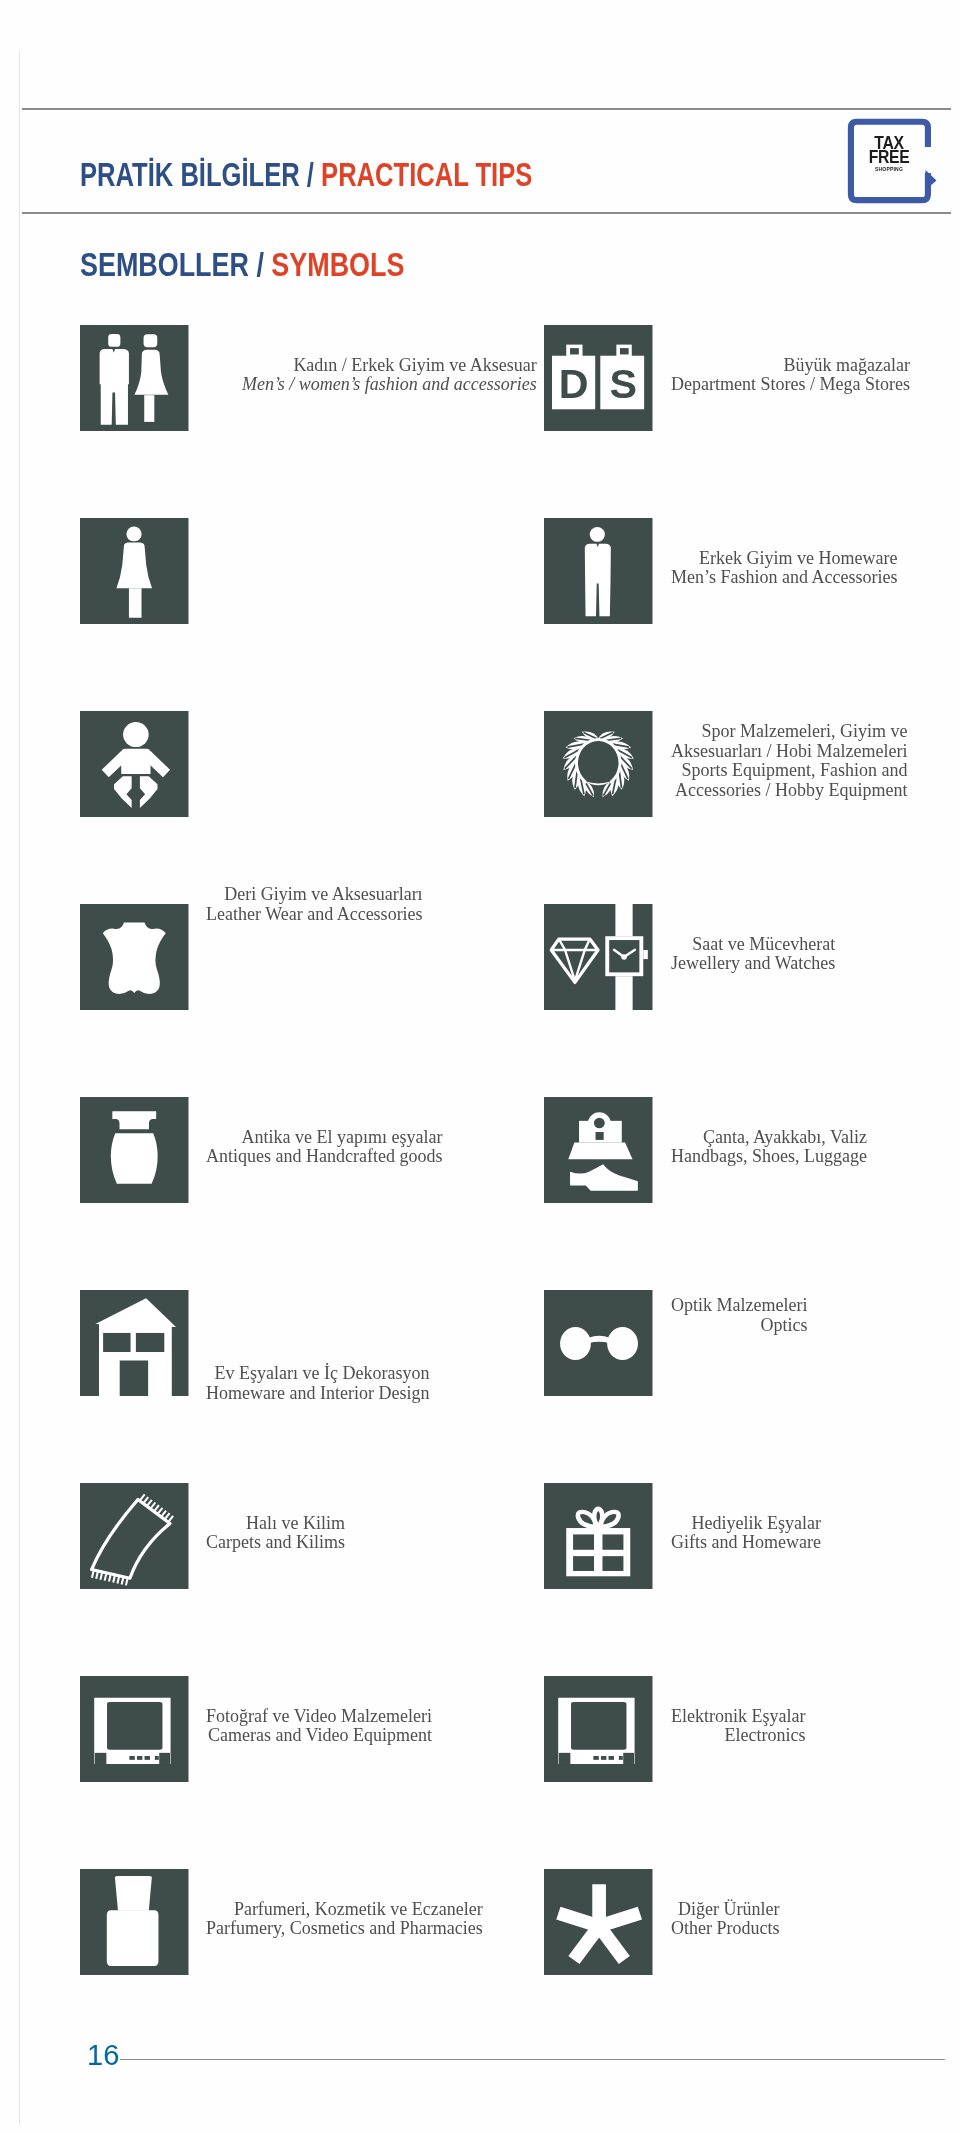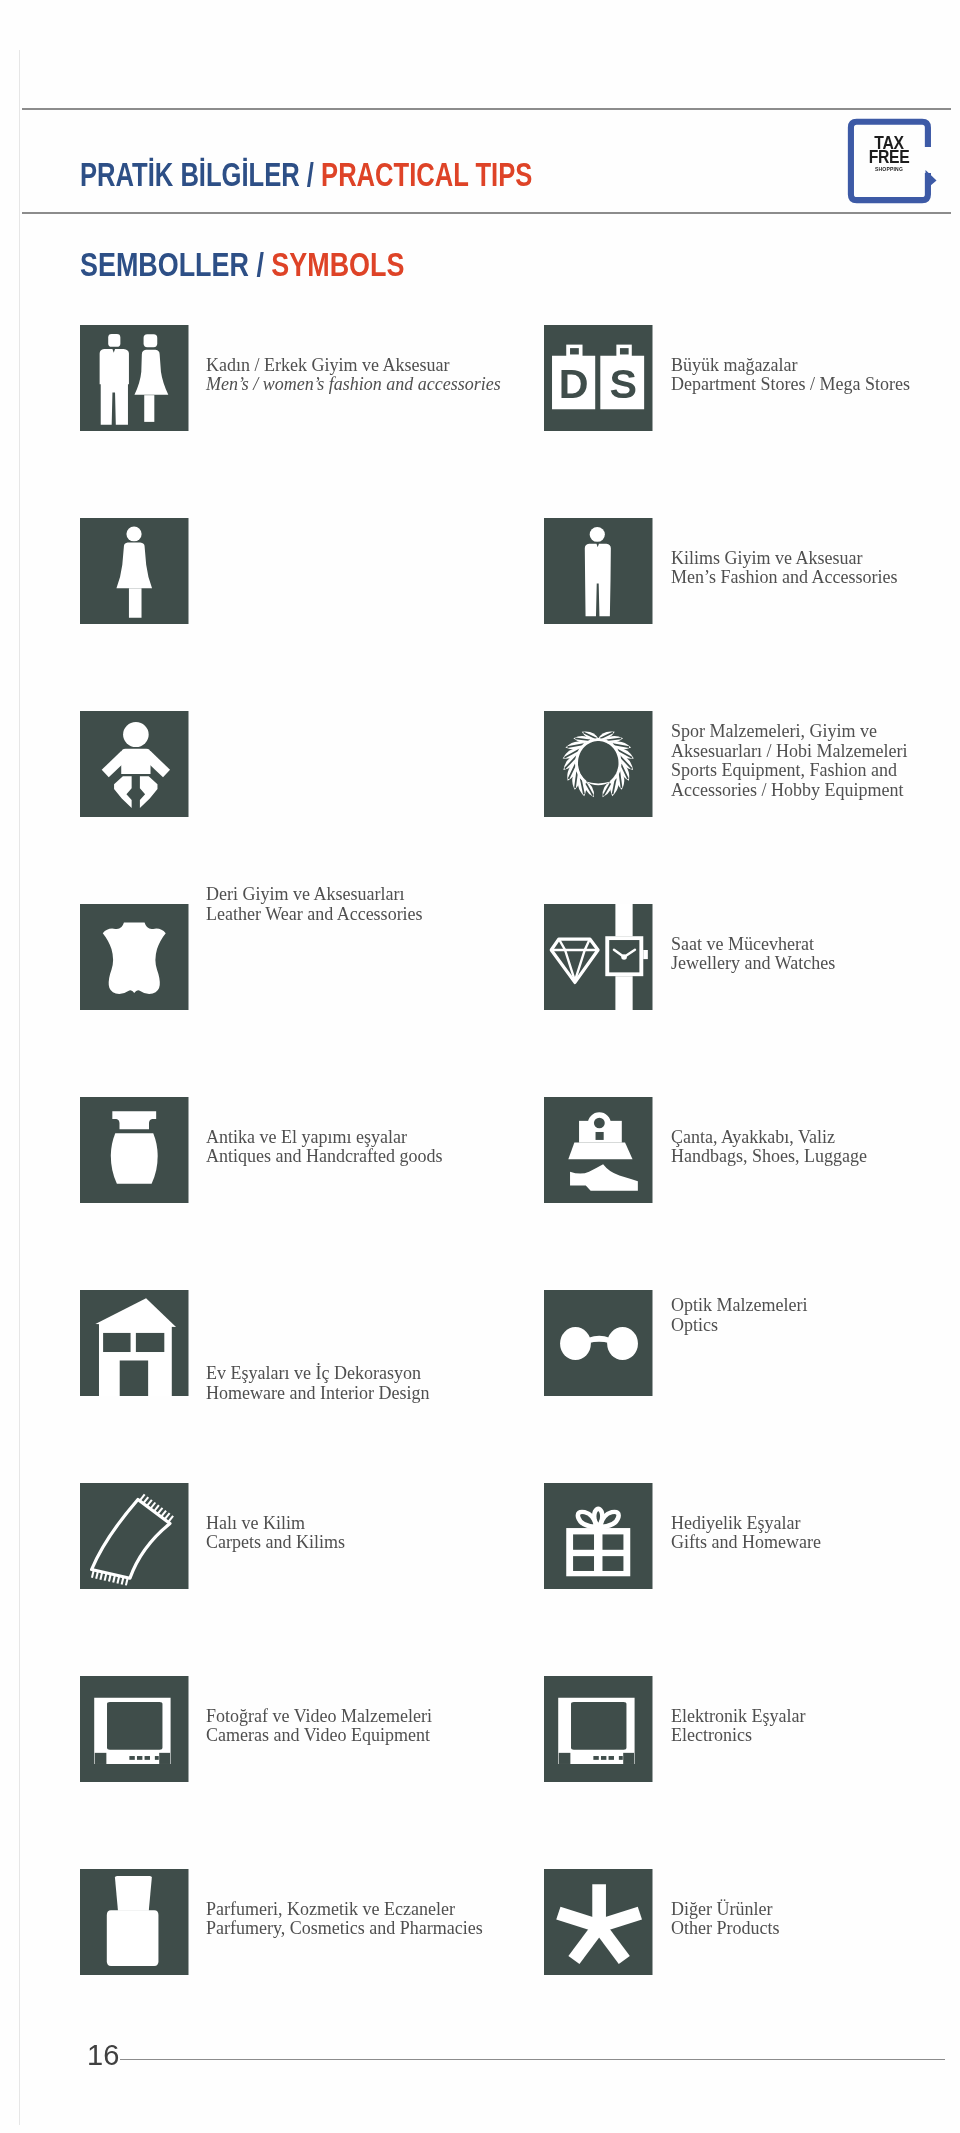--- a/index.html
+++ b/index.html
@@ -6,23 +6,23 @@
   body{width:960px;height:2133px;background:#fefefe;position:relative;overflow:hidden;
        font-family:"Liberation Serif",serif;color:#4f4f4f;}
   .page{position:absolute;left:0;top:0;width:960px;height:2133px;}
   .vrule{position:absolute;left:19px;top:50px;width:1.2px;height:2075px;background:#e6e6e6;}
   .hrule{position:absolute;background:#8c8c8c;}
   .hdr{position:absolute;font-family:"Liberation Sans",sans-serif;font-weight:bold;
         white-space:nowrap;transform-origin:0 0;}
   .blue{color:#2d4f86;} .red{color:#de4327;}
   .cell{position:absolute;}
   .ibox{display:block;}
-  .txt{position:absolute;font-size:18.0px;line-height:19.6px;white-space:nowrap;}
-  .it{font-style:italic;}
-  .pageno{position:absolute;font-family:"Liberation Sans",sans-serif;font-size:29px;color:#404040;}
+  .txt{position:absolute;font-size:18.0px;line-height:19.6px;white-space:nowrap;text-align:right;}
+  .it{font-style:italic;margin-left:36px;}
+  .pageno{position:absolute;font-family:"Liberation Sans",sans-serif;font-size:29px;color:#0369a1;}
   .tf-txt{position:absolute;font-family:"Liberation Sans",sans-serif;font-weight:bold;
            color:#1d1d1d;text-align:center;transform:scaleX(0.9);transform-origin:50% 0;}
 </style>
 </head>
 <body>
 
 <div class="page">
 
   <div class="vrule"></div>
   <div class="hrule" style="left:22px;top:108.4px;width:929px;height:1.9px"></div>
@@ -94,21 +94,21 @@
     <div class="cell" style="left:544px;top:518.0px">
       <svg class="ibox" viewBox="0 0 100 100" width="108.5" height="106.0" preserveAspectRatio="none">
         <rect x="0" y="0" width="100" height="100" fill="#3f4d4a"></rect>
         <g fill="#fff">
 <circle cx="49.1" cy="15.5" r="7.0"></circle>
 <path d="M37.6 28.5Q37.6 25.0 41.5 24.3L48.4 24.3L49.5 27.5L50.6 24.3L57.5 24.3Q61.6 25.0 61.6 28.5L61.3 59.0L60.7 92.8L51.1 92.8L50.4 61.8L48.6 61.8L47.9 92.8L38.3 92.8L37.9 59.0Z"></path>
         </g>
       </svg>
     </div>
     <div class="txt" style="left:671px;top:548.9px">
-      <div class="tline">Kilims Giyim ve Aksesuar</div>
+      <div class="tline">Erkek Giyim ve Homeware</div>
       <div class="tline">Men’s Fashion and Accessories</div>
     </div>
     <div class="cell" style="left:80px;top:711.0px">
       <svg class="ibox" viewBox="0 0 100 100" width="108.5" height="106.0" preserveAspectRatio="none">
         <rect x="0" y="0" width="100" height="100" fill="#3f4d4a"></rect>
         <g fill="#fff">
 <circle cx="51.5" cy="22.2" r="11.8"></circle>
 <path d="M38.0 39.5q0 -4 4 -4h19q4 0 4 4v20h-27z"></path>
 <path d="M38.2 37.5L20.0 55.5L26.5 62.5L42.5 47.0Z"></path>
 <path d="M64.8 37.5L83.0 55.5L76.5 62.5L60.5 47.0Z"></path>

